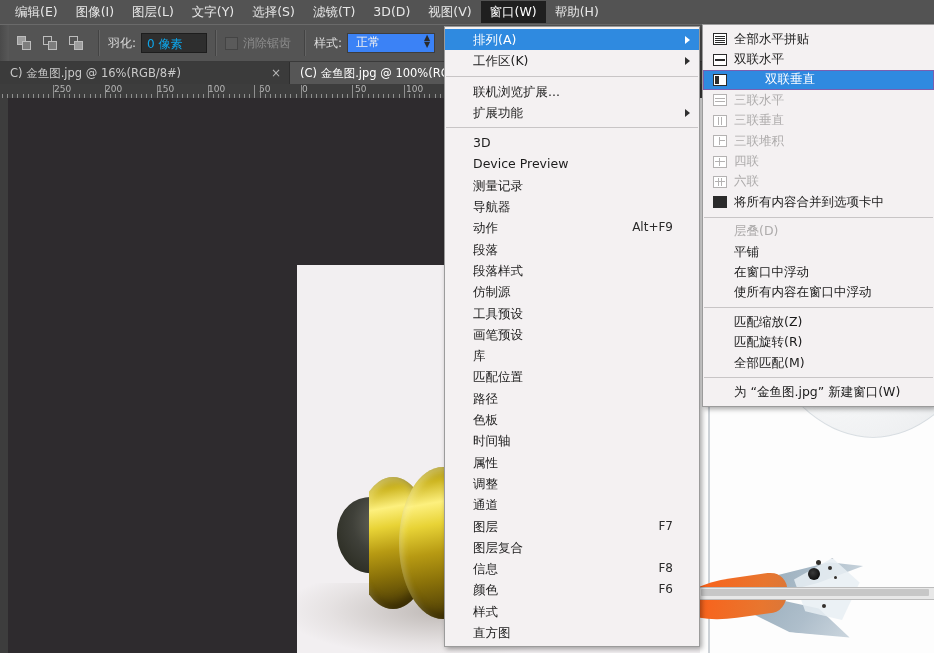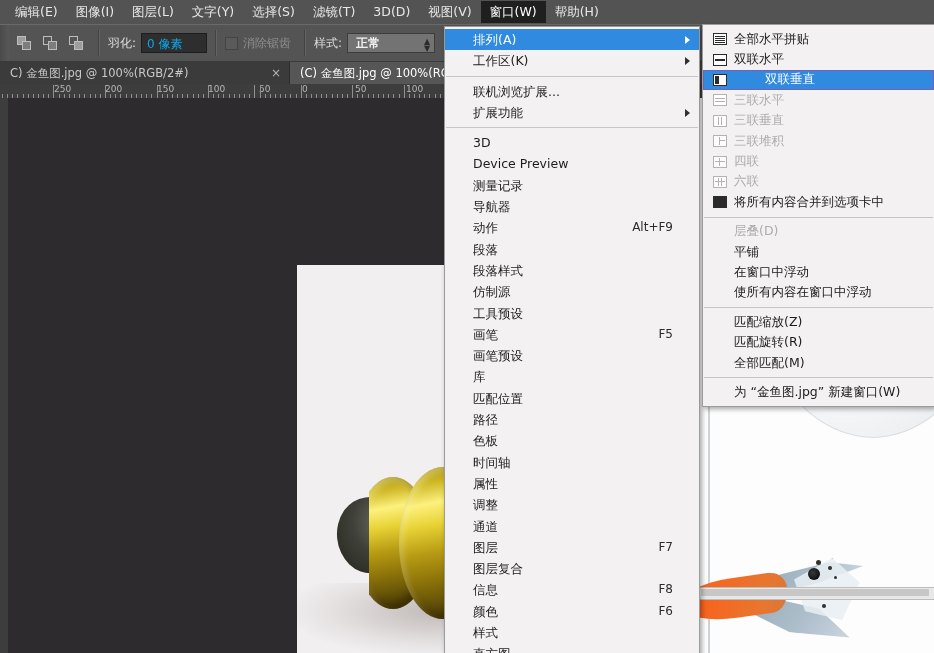--- a/index.html
+++ b/index.html
@@ -106,32 +106,31 @@
     font-family: "DejaVu Sans", "Liberation Sans", sans-serif;
   }
   .ob-check {
     width: 13px; height: 13px;
     background: #5a5a5a;
     border: 1px solid #444;
     box-sizing: border-box;
     margin-right: 5px;
   }
   .ob-select {
-    background: #737373;
+    background: #3b82f6;
     border: 1px solid #3d3d3d;
     color: #f0f0f0;
     height: 20px;
     width: 88px;
     box-sizing: border-box;
     display: flex;
-    align-items: flex-end;
+    align-items: flex-start;
     justify-content: space-between;
     padding: 0 4px 0 8px;
     font-size: 12px;
-    font-weight: bold;
   }
   .spin {
     font-size: 8px;
     line-height: 7px;
     color: #2a2a2a;
     text-align: center;
   }
 
   
   #tabbar {
@@ -492,21 +491,21 @@
     <div class="ob-select">
       <span>正常</span>
       <span class="spin">▲<br>▼</span>
     </div>
 
     <span class="ob-label dim" style="margin-left:10px">宽度</span>
   </div>
 
   <div id="tabbar">
       <div class="doc-tab" style="width: 290px;">
-        <span style="flex: 1 1 0%;">C) 金鱼图.jpg @ 100%(RGB/2#)</span>
+        <span style="flex: 1 1 0%;">C) 金鱼图.jpg @ 16%(RGB/8#)</span>
         <span class="tab-close">×</span>
       </div>
       <div class="doc-tab active" style="width: 300px;">
         <span style="flex: 1 1 0%;">(C) 金鱼图.jpg @ 100%(RGB/8#)</span>
         <span class="tab-close">×</span>
       </div>
     </div>
 
   <div id="ruler">
       <div class="rnum" style="left: 54px;">250</div>
@@ -778,24 +777,20 @@
       <div class="mi">
         <span>段落样式</span>
       </div>
       <div class="mi">
         <span>仿制源</span>
       </div>
       <div class="mi">
         <span>工具预设</span>
       </div>
       <div class="mi">
-        <span>画笔</span>
-        <span class="accel">F5</span>
-      </div>
-      <div class="mi">
         <span>画笔预设</span>
       </div>
       <div class="mi">
         <span>库</span>
       </div>
       <div class="mi">
         <span>匹配位置</span>
       </div>
       <div class="mi">
         <span>路径</span>

